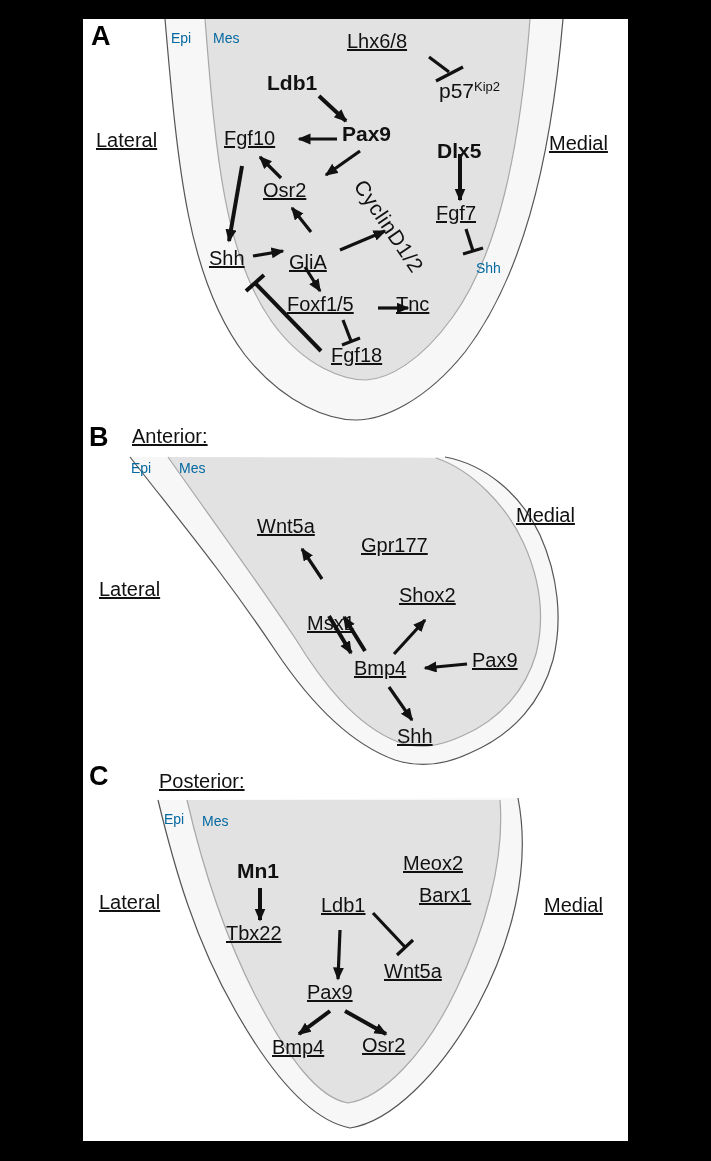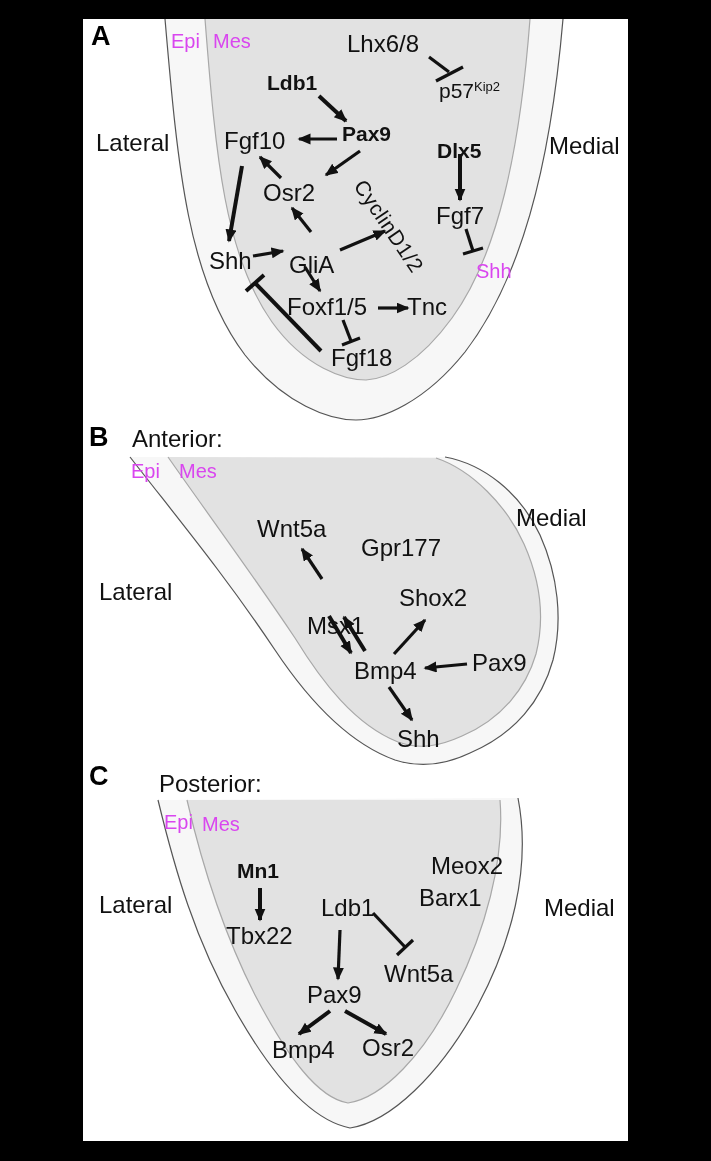--- a/index.html
+++ b/index.html
@@ -1,22 +1,22 @@
 <!DOCTYPE html>
 <html><head>
 <meta charset="utf-8">
 <style>
   html,body{margin:0;padding:0;background:#000;}
   .stage{position:relative;width:711px;height:1161px;background:#000;overflow:hidden;
          font-family:"Liberation Sans",sans-serif;}
   .panel{position:absolute;left:83px;top:19px;width:545px;height:1122px;background:#ffffff;}
   svg.fig{position:absolute;left:0;top:0;}
   .lbl{position:absolute;color:#111;white-space:nowrap;line-height:1.05;}
-  .sm{font-size:20px;color:#d946ef;}
-  .md{font-size:24px;}
+  .sm{font-size:14px;color:#0369a1;}
+  .md{font-size:20px;text-decoration:underline;}
   .lg{font-size:21px;}
   .b{font-weight:bold;}
   .letter{font-size:27px;font-weight:bold;color:#000;}
   .rot{transform-origin:left top;transform:rotate(56deg);letter-spacing:0.5px;}
   .supn{font-size:13px;vertical-align:7px;}
 </style>
 </head>
 <body>
 
 <div class="stage">
@@ -112,21 +112,21 @@
   <span class="lbl lg b" style="left:342px;top:123px">Pax9</span>
   <span class="lbl lg b" style="left:437px;top:140px">Dlx5</span>
   <span class="lbl md" style="left:549px;top:133px">Medial</span>
   <span class="lbl md" style="left:263px;top:180px">Osr2</span>
   <span class="lbl lg rot" style="left:368px;top:176px">CyclinD1/2</span>
   <span class="lbl md" style="left:436px;top:203px">Fgf7</span>
   <span class="lbl md" style="left:289px;top:252px">GliA</span>
   <span class="lbl md" style="left:209px;top:248px">Shh</span>
   <span class="lbl sm" style="left:476px;top:261px">Shh</span>
   <span class="lbl md" style="left:287px;top:294px">Foxf1/5</span>
-  <span class="lbl md" style="left:407px;top:294px">Tnc</span>
+  <span class="lbl md" style="left:396px;top:294px">Tnc</span>
   <span class="lbl md" style="left:331px;top:345px">Fgf18</span>
 
   <span class="lbl letter" style="left:89px;top:423px">B</span>
   <span class="lbl md" style="left:132px;top:426px">Anterior:</span>
   <span class="lbl sm" style="left:131px;top:461px">Epi</span>
   <span class="lbl sm" style="left:179px;top:461px">Mes</span>
   <span class="lbl md" style="left:257px;top:516px">Wnt5a</span>
   <span class="lbl md" style="left:361px;top:535px">Gpr177</span>
   <span class="lbl md" style="left:516px;top:505px">Medial</span>
   <span class="lbl md" style="left:99px;top:579px">Lateral</span>
@@ -134,21 +134,21 @@
   <span class="lbl md" style="left:399px;top:585px">Shox2</span>
   <span class="lbl md" style="left:354px;top:658px">Bmp4</span>
   <span class="lbl md" style="left:472px;top:650px">Pax9</span>
   <span class="lbl md" style="left:397px;top:726px">Shh</span>
 
   <span class="lbl letter" style="left:89px;top:762px">C</span>
   <span class="lbl md" style="left:159px;top:771px">Posterior:</span>
   <span class="lbl sm" style="left:164px;top:812px">Epi</span>
   <span class="lbl sm" style="left:202px;top:814px">Mes</span>
   <span class="lbl lg b" style="left:237px;top:860px">Mn1</span>
-  <span class="lbl md" style="left:431px;top:853px">Meox2</span>
+  <span class="lbl md" style="left:403px;top:853px">Meox2</span>
   <span class="lbl md" style="left:419px;top:885px">Barx1</span>
   <span class="lbl md" style="left:99px;top:892px">Lateral</span>
   <span class="lbl md" style="left:321px;top:895px">Ldb1</span>
   <span class="lbl md" style="left:544px;top:895px">Medial</span>
   <span class="lbl md" style="left:226px;top:923px">Tbx22</span>
   <span class="lbl md" style="left:384px;top:961px">Wnt5a</span>
   <span class="lbl md" style="left:307px;top:982px">Pax9</span>
   <span class="lbl md" style="left:272px;top:1037px">Bmp4</span>
   <span class="lbl md" style="left:362px;top:1035px">Osr2</span>
 </div>

